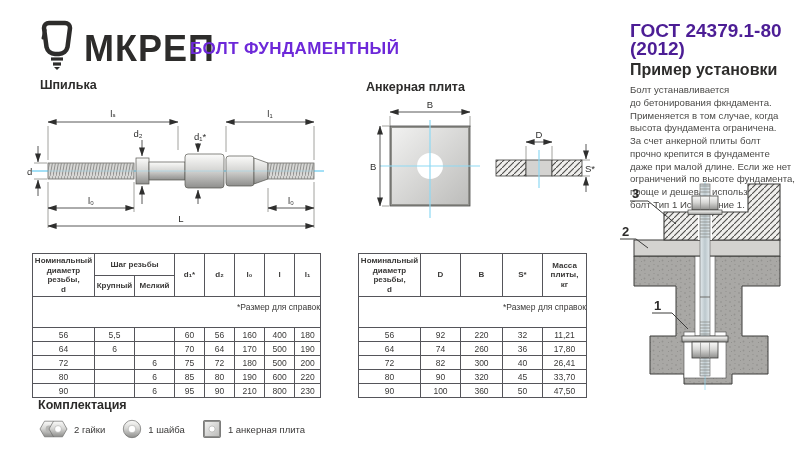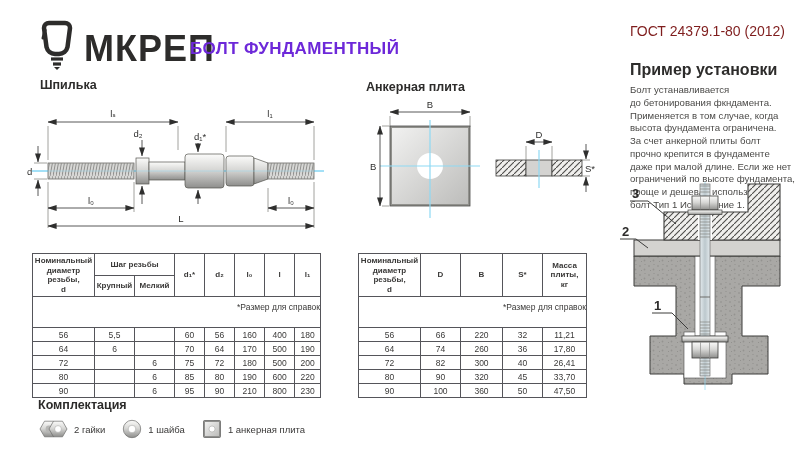--- a/index.html
+++ b/index.html
@@ -1,21 +1,21 @@
 <!DOCTYPE html>
 <html><head>
 <meta charset="utf-8">
 <style>
   html,body{margin:0;padding:0;background:#fff;}
   .page{position:relative;width:800px;height:468px;background:#fff;overflow:hidden;
         font-family:"Liberation Sans","DejaVu Sans",sans-serif;color:#3a3938;}
   .abs{position:absolute;}
   .brand{font-size:36px;font-weight:800;letter-spacing:1px;color:#2d2c2b;}
   .doc-title{font-size:17px;font-weight:800;letter-spacing:.4px;color:#6d28d9;}
-  .gost{font-size:14px;font-weight:400;line-height:18px;color:#7f1d1d;}
+  .gost{font-size:19px;font-weight:700;line-height:18px;color:#4c1d95;}
   .sec-h{font-size:12.5px;font-weight:800;color:#2d2c2b;}
   .example-h{font-size:16px;font-weight:800;color:#2d2c2b;text-align:right;}
   .para{font-size:9.6px;line-height:1.33;color:#4a4947;white-space:pre-line;width:172px;}
   .legend{font-size:10px;line-height:1.35;color:#3f3e3d;width:168px;}
   .legend div{margin:0;}
   .tbl{position:absolute;border-collapse:collapse;table-layout:fixed;}
   .tbl th,.tbl td{border:1px solid #55555a;color:#3a3938;}
   .tbl th{font-size:8px;font-weight:700;text-align:center;vertical-align:middle;
           white-space:pre-line;line-height:1.2;padding:2px 1px;}
   .tbl td{font-size:8.5px;text-align:center;height:13px;padding:0 2px;}
@@ -293,21 +293,21 @@
       </tr>
     </thead>
     <tbody>
       <tr class="note">
           <td colspan="5">*Размер для справок</td>
         </tr>
     </tbody>
     <tbody>
         <tr>
           <td>56</td>
-          <td>66</td>
+          <td>92</td>
           <td>220</td>
           <td>32</td>
           <td>11,21</td>
         </tr>
         <tr>
           <td>64</td>
           <td>74</td>
           <td>260</td>
           <td>36</td>
           <td>17,80</td>

